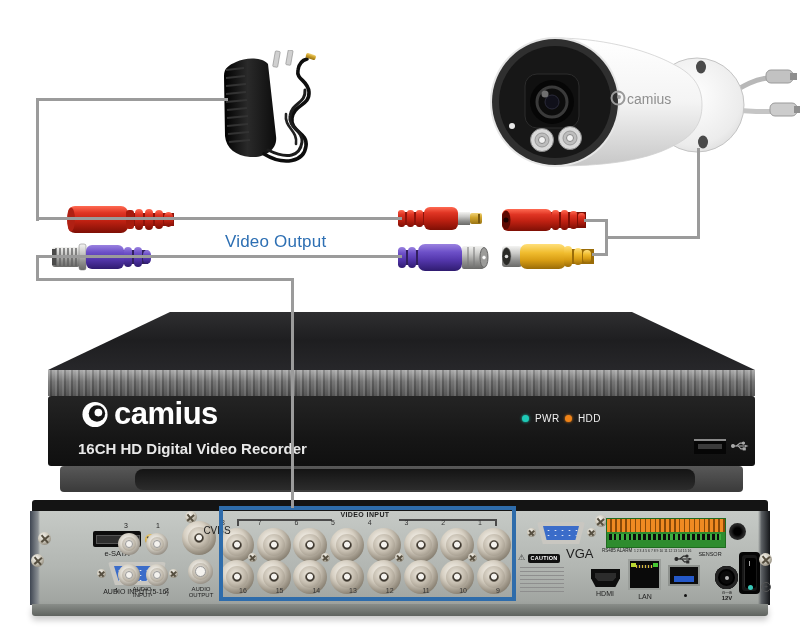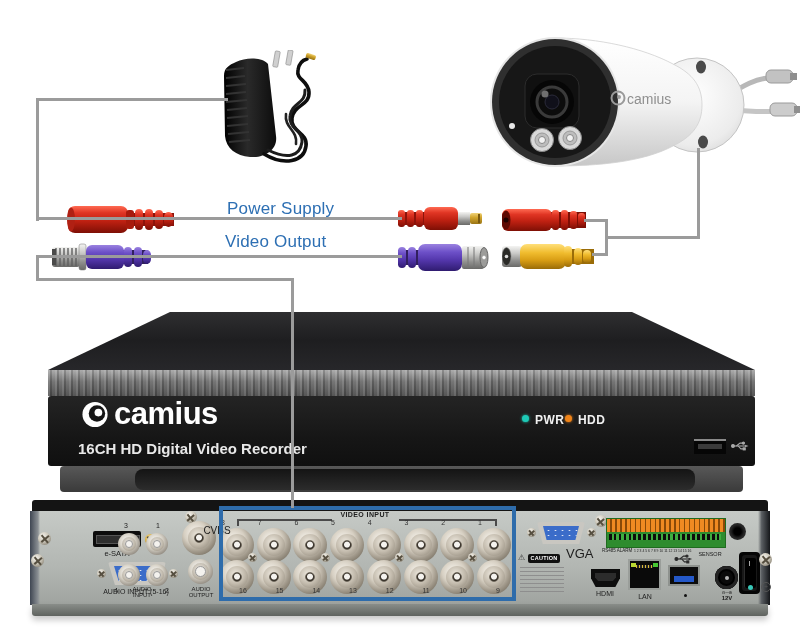--- a/index.html
+++ b/index.html
@@ -18,21 +18,21 @@
   .df-strip{position:absolute;left:0;top:66px;width:707px;height:26px;
           background:repeating-linear-gradient(90deg,rgba(255,255,255,.14) 0 2px,rgba(0,0,0,.16) 2px 4px,rgba(255,255,255,.04) 4px 7px),
           linear-gradient(180deg,#a9a9a9,#6f6f6f 45%,#4e4e4e);}
   .df-face{position:absolute;left:0;top:92px;width:707px;height:70px;border-radius:3px;
           background:linear-gradient(180deg,#242424,#161616 60%,#101010);}
   .df-brand{position:absolute;left:66px;top:92px;font-size:31px;font-weight:bold;color:#fff;letter-spacing:-.5px;}
   .df-sub{position:absolute;left:30px;top:136px;font-size:15px;font-weight:bold;color:#e8e8e8;}
   .led{position:absolute;width:7px;height:7px;border-radius:50%;}
   .led-pwr{background:#1ec9b6;box-shadow:0 0 3px #1ec9b6;}
   .led-hdd{background:#ef8318;box-shadow:0 0 3px #ef8318;}
-  .led-label{position:absolute;font-size:12px;font-weight:bold;color:#f0f0f0;letter-spacing:.4px;}
+  .led-label{position:absolute;font-size:10px;font-weight:normal;color:#f0f0f0;letter-spacing:.4px;}
   .usb-slot{position:absolute;left:646px;top:135px;width:32px;height:13px;background:#060606;border-top:2px solid #8a8a8a;}
   .usb-slot i{position:absolute;left:4px;top:3px;width:24px;height:5px;background:#3a3a3a;}
   .df-base{position:absolute;left:12px;top:162px;width:683px;height:26px;border-radius:4px;
           background:linear-gradient(180deg,#585858,#3a3a3a);}
   .df-recess{position:absolute;left:87px;top:165px;width:560px;height:21px;border-radius:8px;
           background:linear-gradient(180deg,#141414,#2c2c2c);}
   
   .dvr-back{position:absolute;left:30px;top:498px;width:740px;height:122px;z-index:5;font-family:"Liberation Sans",sans-serif;}
   .db-topstrip{position:absolute;left:2px;top:2px;width:736px;height:12px;background:#141414;border-radius:3px 3px 0 0;}
   .db-face{position:absolute;left:0;top:13px;width:740px;height:94px;
@@ -163,21 +163,20 @@
   <div class="line" style="left:36px;top:255px;width:366px;height:3px"></div>
   <div class="line" style="left:36px;top:255px;width:3px;height:26px"></div>
   <div class="line" style="left:36px;top:278px;width:258px;height:3px"></div>
   <div class="line" style="left:291px;top:278px;width:3px;height:230px"></div>
   <div class="line" style="left:584px;top:219px;width:24px;height:3px"></div>
   <div class="line" style="left:592px;top:253px;width:16px;height:3px"></div>
   <div class="line" style="left:605px;top:219px;width:3px;height:37px"></div>
   <div class="line" style="left:605px;top:236px;width:95px;height:3px"></div>
   <div class="line" style="left:697px;top:148px;width:3px;height:91px"></div>
 
-  <div class="dlabel" style="left:227px;top:199px">Power Supply</div>
   <div class="dlabel" style="left:225px;top:232px">Video Output</div>
 
   <svg class="abs" style="left:212px;top:50px;z-index:20" width="118" height="118" viewBox="0 0 118 118">
     <g fill="#d0d0d0" stroke="#8a8a8a" stroke-width=".6">
       <rect x="62" y="1" width="5" height="16" rx="1" transform="rotate(10 64 9)"></rect>
       <rect x="75" y="0" width="5" height="15" rx="1" transform="rotate(10 77 7)"></rect>
     </g>
     <path d="M24 12 C34 7 50 7 56 14 L64 86 C66 100 52 108 38 107 C24 106 14 98 13 86 L12 26 C12 18 17 15 24 12 Z" fill="url(#adB)"></path>
     <g stroke="#333" stroke-width="2.2">
       <line x1="14" y1="20" x2="32" y2="18"></line>

